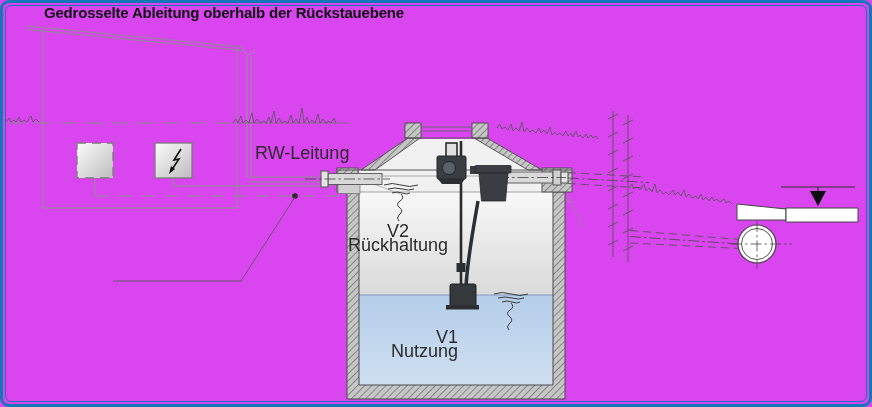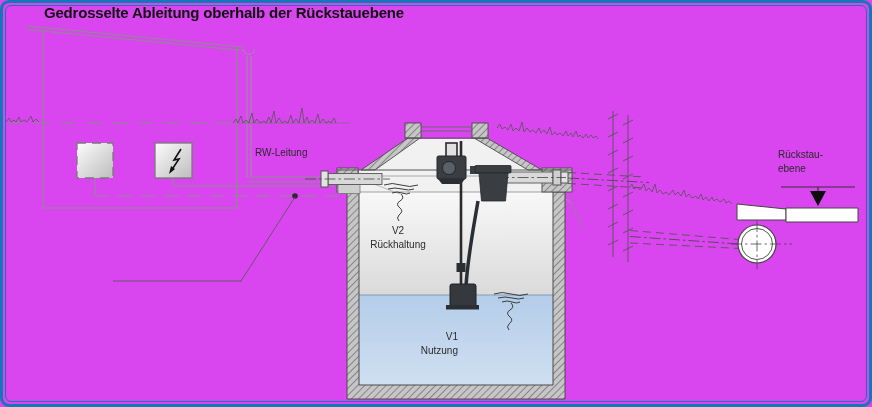--- a/index.html
+++ b/index.html
@@ -1,20 +1,20 @@
 <!DOCTYPE html>
 <html><head>
 <meta charset="utf-8">
 <style>
   html,body{margin:0;padding:0;background:#fff;}
   .stage{position:relative;width:872px;height:407px;background:#d946ef;
          font-family:"Liberation Sans",sans-serif;overflow:hidden;box-sizing:border-box;}
   .frame{position:absolute;inset:0;border:3px solid #1477b8;border-radius:9px;pointer-events:none;z-index:30;}
   .frame:after{content:"";position:absolute;inset:2px;border:1px solid #1477b8;border-radius:6px;}
-  .lbl{position:absolute;color:#2b2b2b;font-size:10px;line-height:14px;white-space:pre;z-index:20;}
+  .lbl{position:absolute;color:#2b2b2b;font-size:18px;line-height:14px;white-space:pre;z-index:20;}
   .title{left:44px;top:6px;font-size:15px;font-weight:bold;color:#111;letter-spacing:-0.2px;}
   .rw{left:255px;top:146px;}
   .option{left:116px;top:229px;}
   .v2{left:338px;top:224px;width:120px;text-align:center;}
   .v1{left:338px;top:330px;width:120px;text-align:right;}
   .rueckstau{left:778px;top:148px;}
   svg.draw{position:absolute;left:0;top:0;z-index:10;}
 </style>
 </head>
 <body>
@@ -26,22 +26,20 @@
 
   <div class="lbl rw">RW-Leitung</div>
 
 
   <div class="lbl v2"><span>V2</span>
 <span>Rückhaltung</span></div>
 
   <div class="lbl v1"><span>V1</span>
 <span>Nutzung</span></div>
 
-  <div class="lbl rueckstau"><span>Rückstau-</span>
-<span>ebene</span></div>
 
   <svg class="draw" width="872" height="407" viewBox="0 0 872 407">
     <defs>
       <pattern id="hatch" width="5" height="5" patternUnits="userSpaceOnUse" patternTransform="rotate(45)">
         <rect width="5" height="5" fill="#c6c6c6"></rect>
         <line x1="0" y1="0" x2="0" y2="5" stroke="#6a6a6a" stroke-width="1.4"></line>
       </pattern>
       <linearGradient id="gInt" x1="0" y1="0" x2="0" y2="1">
         <stop offset="0" stop-color="#f8f8f8"></stop>
           <stop offset="1" stop-color="#dadada"></stop>

